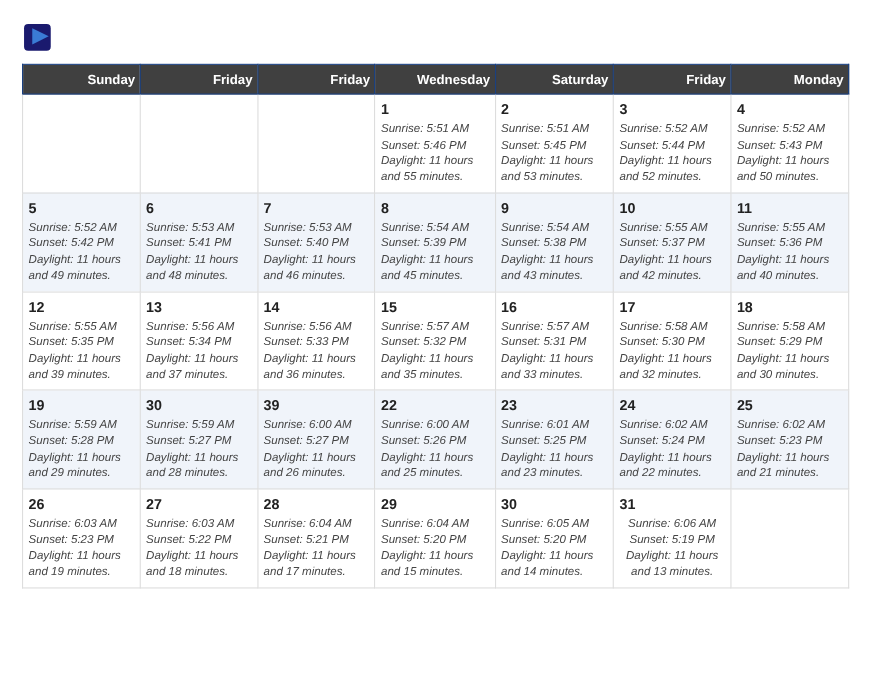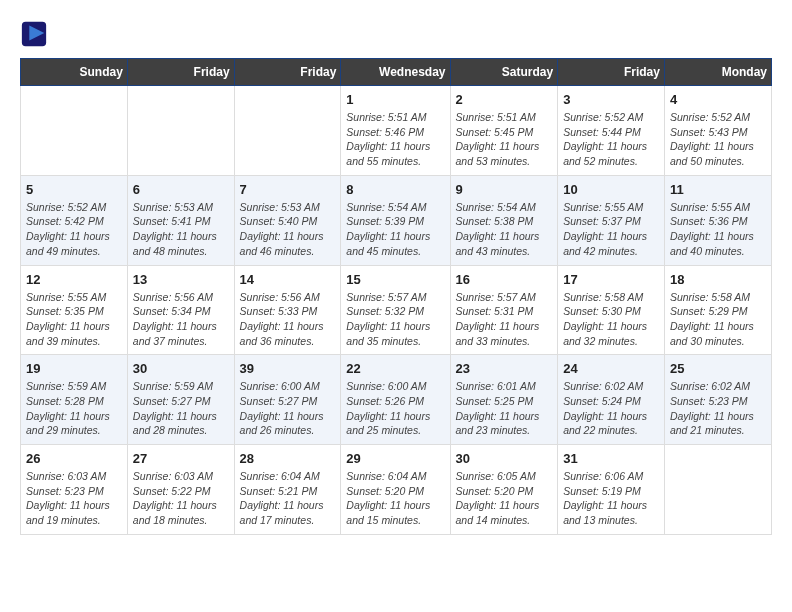--- a/index.html
+++ b/index.html
@@ -341,21 +341,21 @@
         </td>
         <td>
           <span class="day-number">30</span>
           <div class="day-detail" style="white-space: pre-line;">Sunrise: 6:05 AM
 Sunset: 5:20 PM
 Daylight: 11 hours
 and 14 minutes.</div>
         </td>
         <td>
           <span class="day-number">31</span>
-          <div class="day-detail" style="white-space: pre-line;">Sunrise: 6:06 AM
+          <div class="day-detail" style="white-space: pre-line; text-align: center;">Sunrise: 6:06 AM
 Sunset: 5:19 PM
 Daylight: 11 hours
 and 13 minutes.</div>
         </td>
         <td></td>
       </tr>
     </tbody>
 </table>
 
 </body></html>

